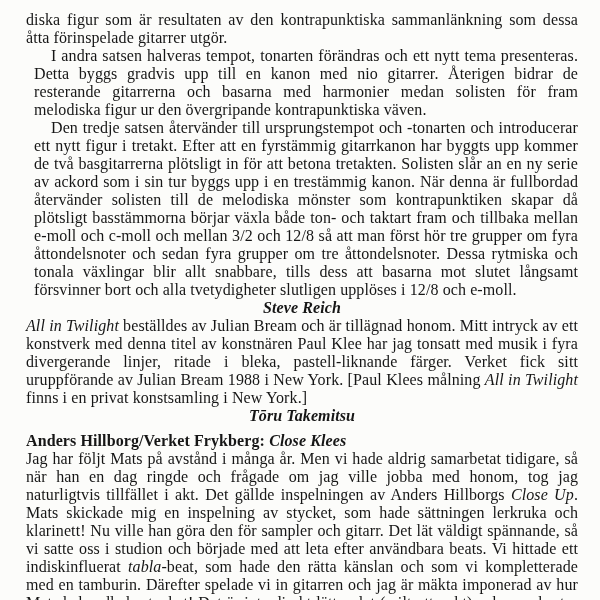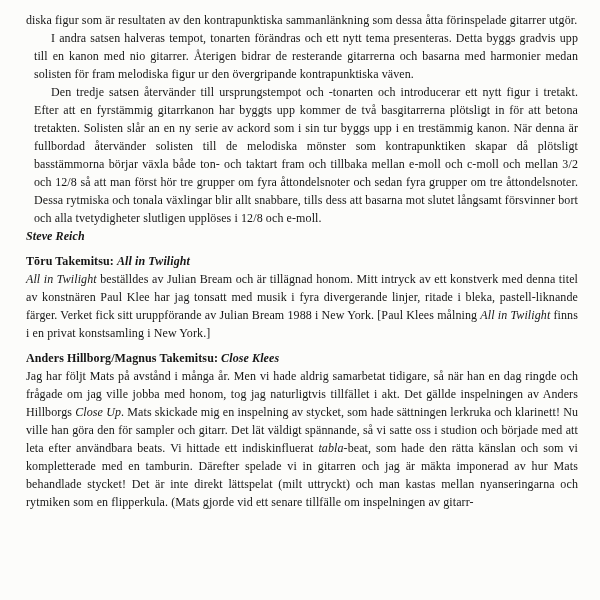--- a/index.html
+++ b/index.html
@@ -15,50 +15,50 @@
     color: #161616;
   }
   .page {
     box-sizing: border-box;
     width: 600px;
     height: 600px;
     padding: 11px 22px 0 26px;
   }
   .page p {
     margin: 0;
-    font-size: 12px;
+    font-size: 16px;
     line-height: 18px;
     text-align: justify;
     letter-spacing: 0.1px;
   }
   .page p.indent {
     text-indent: 17px;
     margin-left: 8px;
   }
   .page p.heading {
     margin-top: 7px;
     font-weight: bold;
     text-align: left;
   }
   .page p.signature {
-    text-align: left;
+    text-align: center;
     font-weight: bold;
     font-style: italic;
   }
   .it { font-style: italic; }
   .bd { font-weight: bold; }
 </style>
 </head>
 <body style="background: rgb(252, 252, 250); color: rgb(22, 22, 22);">
 
 <div class="page">
   <main>
       <p class="body"><span>diska figur som är resultaten av den kontrapunktiska sammanlänkning som dessa åtta förinspelade gitarrer utgör.</span></p>
       <p class="body indent"><span>I andra satsen halveras tempot, tonarten förändras och ett nytt tema presenteras. Detta byggs gradvis upp till en kanon med nio gitarrer. Återigen bidrar de resterande gitarrerna och basarna med harmonier medan solisten för fram melodiska figur ur den övergripande kontrapunktiska väven.</span></p>
       <p class="body indent"><span>Den tredje satsen återvänder till ursprungstempot och -tonarten och introducerar ett nytt figur i tretakt. Efter att en fyrstämmig gitarrkanon har byggts upp kommer de två basgitarrerna plötsligt in för att betona tretakten. Solisten slår an en ny serie av ackord som i sin tur byggs upp i en trestämmig kanon. När denna är fullbordad återvänder solisten till de melodiska mönster som kontrapunktiken skapar då plötsligt basstämmorna börjar växla både ton- och taktart fram och tillbaka mellan e-moll och c-moll och mellan 3/2 och 12/8 så att man först hör tre grupper om fyra åttondelsnoter och sedan fyra grupper om tre åttondelsnoter. Dessa rytmiska och tonala växlingar blir allt snabbare, tills dess att basarna mot slutet långsamt försvinner bort och alla tvetydigheter slutligen upplöses i 12/8 och e-moll.</span></p>
       <p class="signature">Steve Reich</p>
-      <p class="heading"><span class="bd">Tōru Takemitsu: </span><span class="it bd">All in Twilight</span></p>
       <p class="body"><span class="it">All in Twilight</span><span> beställdes av Julian Bream och är tillägnad honom. Mitt intryck av ett konstverk med denna titel av konstnären Paul Klee har jag tonsatt med musik i fyra divergerande linjer, ritade i bleka, pastell-liknande färger. Verket fick sitt uruppförande av Julian Bream 1988 i New York. [Paul Klees målning </span><span class="it">All in Twilight</span><span> finns i en privat konstsamling i New York.]</span></p>
-      <p class="heading"><span class="bd">Anders Hillborg/Magnus Takemitsu: </span><span class="it bd">Close Klees</span></p>
+      <p class="signature">Tōru Takemitsu</p>
+      <p class="heading"><span class="bd">Anders Hillborg/Verket Frykberg: </span><span class="it bd">Close Klees</span></p>
       <p class="body"><span>Jag har följt Mats på avstånd i många år. Men vi hade aldrig samarbetat tidigare, så när han en dag ringde och frågade om jag ville jobba med honom, tog jag naturligtvis tillfället i akt. Det gällde inspelningen av Anders Hillborgs </span><span class="it">Close Up</span><span>. Mats skickade mig en inspelning av stycket, som hade sättningen lerkruka och klarinett! Nu ville han göra den för sampler och gitarr. Det lät väldigt spännande, så vi satte oss i studion och började med att leta efter användbara beats. Vi hittade ett indiskinfluerat </span><span class="it">tabla</span><span>-beat, som hade den rätta känslan och som vi kompletterade med en tamburin. Därefter spelade vi in gitarren och jag är mäkta imponerad av hur Mats behandlade stycket! Det är inte direkt lättspelat (milt uttryckt) och man kastas mellan nyanseringarna och rytmiken som en flipperkula. (Mats gjorde vid ett senare tillfälle om inspelningen av gitarr-</span></p>
     </main>
 
 </div>
 
 </body></html>

